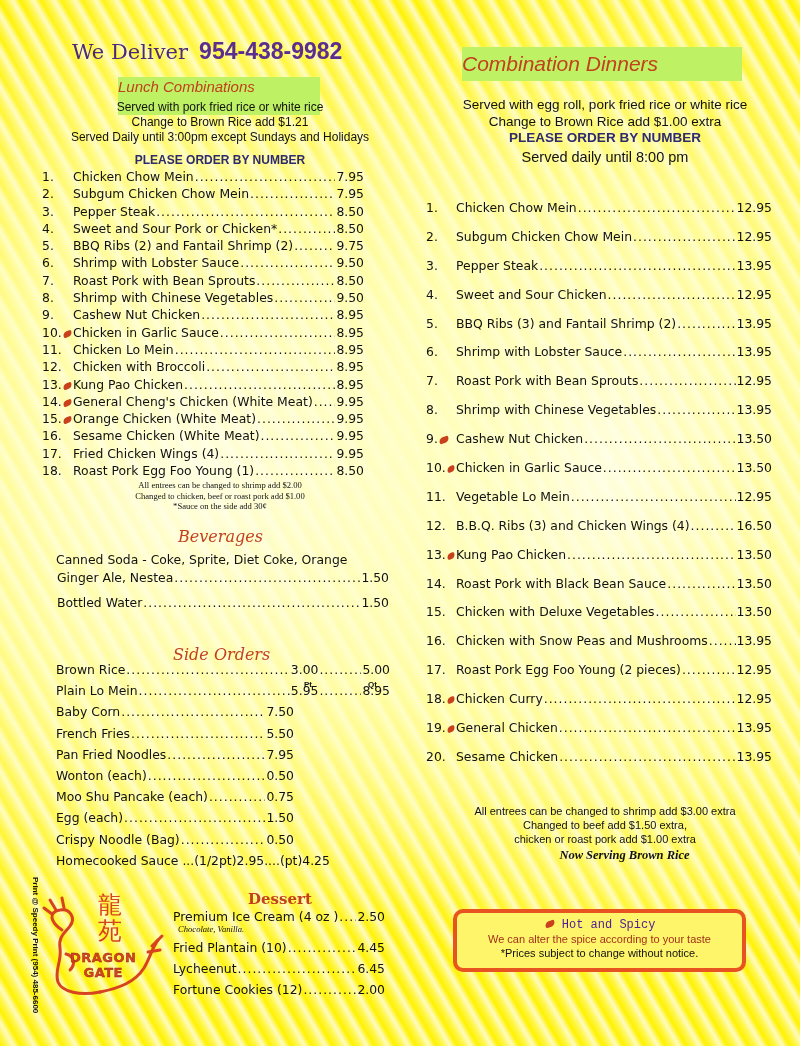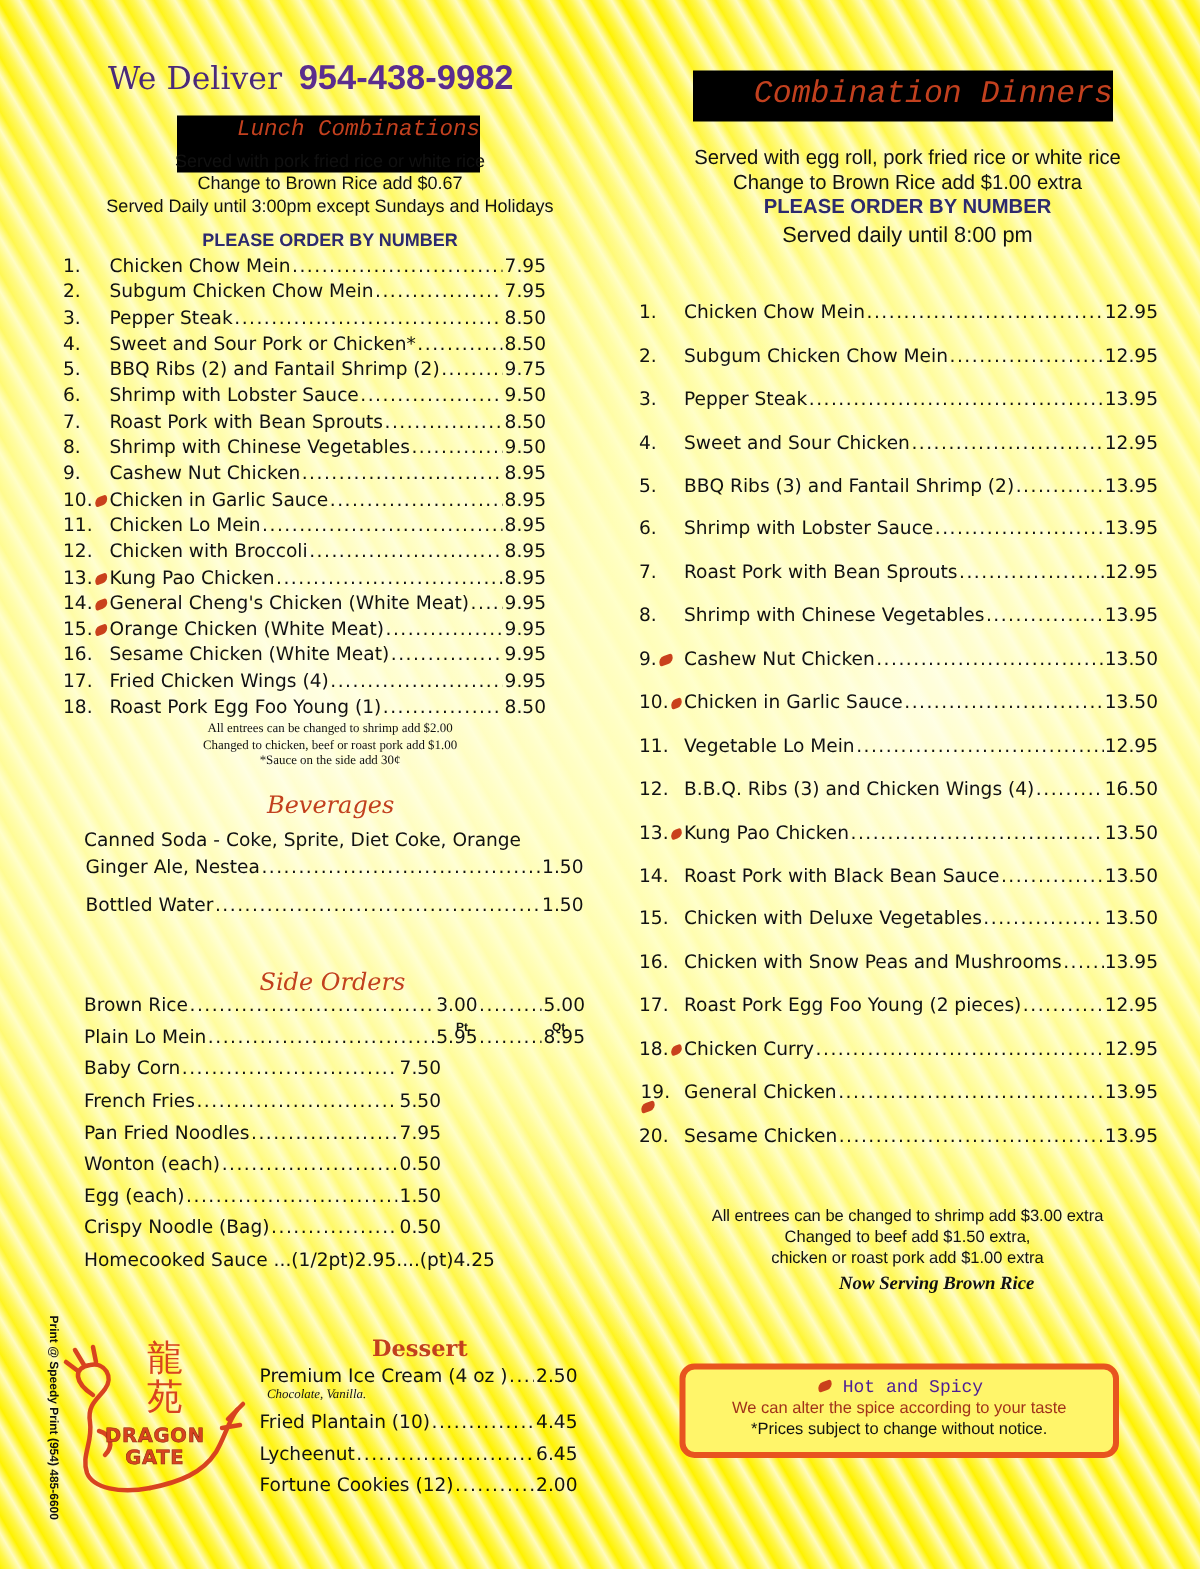--- a/index.html
+++ b/index.html
@@ -15,22 +15,22 @@
   }
   .col { position: absolute; top: 0; }
   .left { left: 0; width: 400px; }
   .right { left: 410px; width: 390px; }
 
   .deliver { position: absolute; top: 38px; left: 72px; white-space: nowrap; }
   .deliver .lbl { font-family: "DejaVu Serif", serif; font-size: 21px; color: #4a2a7a; }
   .deliver .phone { font-family: "Liberation Sans", sans-serif; font-weight: bold; font-size: 23px; color: #5b2d8e; margin-left: 6px; }
 
   .banner {
-    position: absolute; background: #000000; color: #c2401e;
-    font-family: Liberation Mono, monospace; font-style: italic; text-align: right;
+    position: absolute; background: #bef264; color: #c2401e;
+    font-family: Liberation Sans, sans-serif; font-style: italic; text-align: left;
   }
   .lunch-banner { top: 77px; left: 118px; width: 202px; height: 38px; font-size: 15px; line-height: 20px; }
   .dinner-banner { top: 47px; left: 52px; width: 280px; height: 34px; font-size: 21px; line-height: 34px; }
 
   .center-lines { position: absolute; text-align: center; font-family: "Liberation Sans", sans-serif; }
   .lunch-info { top: 100px; left: 40px; width: 360px; font-size: 12px; line-height: 15px; }
   .order-num { color: #2d2a6e; font-weight: bold; }
   .lunch-order { top: 153px; left: 40px; width: 360px; font-size: 12px; }
 
   .dinner-info { top: 97px; left: 0; width: 390px; font-size: 13.5px; line-height: 16.5px; }
@@ -104,21 +104,21 @@
 <div class="col left">
   <div class="deliver">
     <span class="lbl">We Deliver</span>
     <span class="phone">954-438-9982</span>
   </div>
 
   <div class="banner lunch-banner">Lunch Combinations</div>
 
   <div class="center-lines lunch-info">
     <div>Served with pork fried rice or white rice</div>
-    <div>Change to Brown Rice add $0.67</div>
+    <div>Change to Brown Rice add $1.21</div>
     <div>Served Daily until 3:00pm except Sundays and Holidays</div>
   </div>
   <div class="center-lines lunch-order order-num">PLEASE ORDER BY NUMBER</div>
 
   <ul class="menu-list lunch-list">
       <li class="row">
         <span class="num">1.</span>
         <span class="name">Chicken Chow Mein</span>
         <span class="dots"></span>
         <span class="price">7.95</span>
@@ -293,20 +293,26 @@
       <li class="row">
         <span class="name">Pan Fried Noodles</span>
         <span class="dots"></span>
         <span class="price">7.95</span>
         <span class="filler"></span>
       </li>
       <li class="row">
         <span class="name">Wonton (each)</span>
         <span class="dots"></span>
         <span class="price">0.50</span>
+        <span class="filler"></span>
+      </li>
+      <li class="row">
+        <span class="name">Moo Shu Pancake (each)</span>
+        <span class="dots"></span>
+        <span class="price">0.75</span>
         <span class="filler"></span>
       </li>
       <li class="row">
         <span class="name">Egg (each)</span>
         <span class="dots"></span>
         <span class="price">1.50</span>
         <span class="filler"></span>
       </li>
       <li class="row">
         <span class="name">Crispy Noodle (Bag)</span>
@@ -488,21 +494,21 @@
       <li class="row">
         <span class="num" style="width: 30px; display: inline-flex; align-items: baseline;">
           <span class="num" style="width: auto; margin-right: 0px;">18.</span>
           <span class="pepper" style="margin-right: 1px;"></span>
         </span>
         <span class="name">Chicken Curry</span>
         <span class="dots"></span>
         <span class="price">12.95</span>
       </li>
       <li class="row">
-        <span class="num" style="width: 30px; display: inline-flex; align-items: baseline; flex-direction: column;">
+        <span class="num" style="width: 30px; display: inline-flex; align-items: baseline;">
           <span class="num" style="width: auto; margin-right: 0px;">19.</span>
           <span class="pepper" style="margin-right: 1px;"></span>
         </span>
         <span class="name">General Chicken</span>
         <span class="dots"></span>
         <span class="price">13.95</span>
       </li>
       <li class="row">
         <span class="num">20.</span>
         <span class="name">Sesame Chicken</span>

